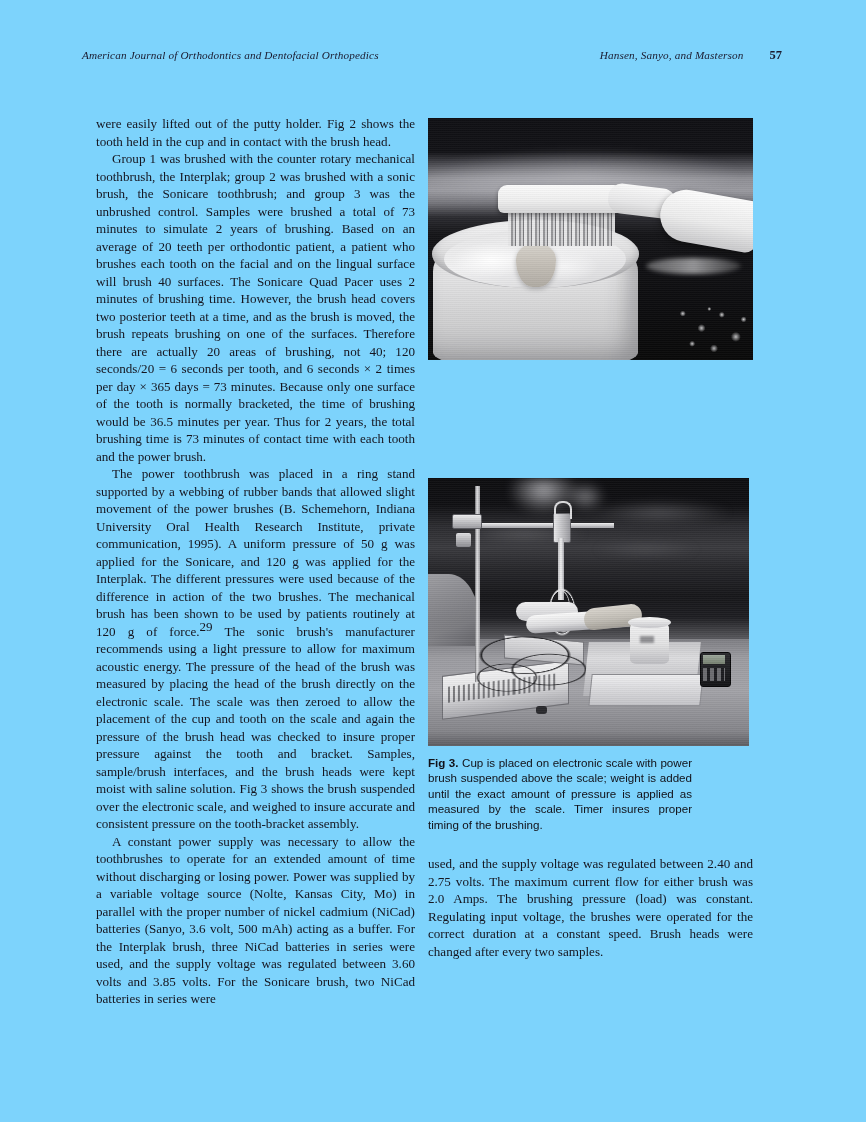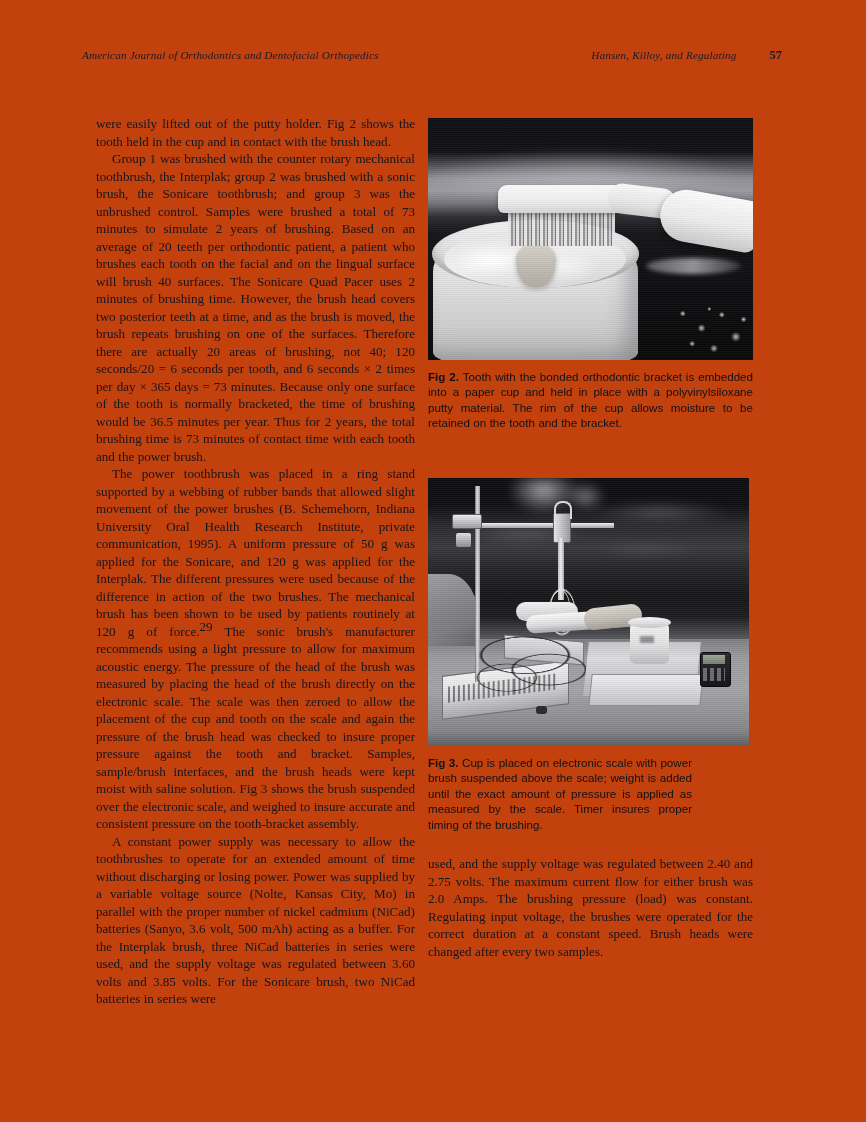--- a/index.html
+++ b/index.html
@@ -7,21 +7,21 @@
     padding: 0;
     background: #ffffff;
   }
   body {
     font-family: "Liberation Serif", serif;
   }
   #page {
     position: relative;
     width: 866px;
     height: 1122px;
-    background: #c2410c;
+    background: #7dd3fc;
     overflow: hidden;
   }
 
   
   #running-head {
     position: absolute;
     left: 82px;
     top: 48px;
     width: 700px;
     height: 34px;
@@ -48,21 +48,20 @@
     font-style: italic;
     font-size: 11.2px;
     color: #1a1a2e;
     letter-spacing: 0.15px;
     white-space: nowrap;
   }
   .rh-right .pageno {
     font-style: normal;
     font-weight: bold;
     font-size: 12.5px;
-    margin-left: 7px;
     letter-spacing: 0;
     padding-left: 26px;
   }
 
   
   .col {
     position: absolute;
     width: 319px;
   }
   #col-left {
@@ -479,21 +478,21 @@
 </head>
 <body>
 
 <div id="page">
 
   <div id="running-head">
     <div class="rh-left">
       <span>American Journal of Orthodontics and Dentofacial Orthopedics</span>
     </div>
     <div class="rh-right">
-      <span>Hansen, Killoy, and Regulating</span><span class="pageno">57</span>
+      <span>Hansen, Sanyo, and Masterson</span><span class="pageno">57</span>
     </div>
   </div>
 
   <div class="col" id="col-left">
 
     <p class="body-p">were easily lifted out of the putty holder. Fig 2 shows the tooth held in the cup and in contact with the brush head.</p>
 
     <p class="body-p indent">Group 1 was brushed with the counter rotary mechanical toothbrush, the Interplak; group 2 was brushed with a sonic brush, the Sonicare toothbrush; and group 3 was the unbrushed control. Samples were brushed a total of 73 minutes to simulate 2 years of brushing. Based on an average of 20 teeth per orthodontic patient, a patient who brushes each tooth on the facial and on the lingual surface will brush 40 surfaces. The Sonicare Quad Pacer uses 2 minutes of brushing time. However, the brush head covers two posterior teeth at a time, and as the brush is moved, the brush repeats brushing on one of the surfaces. Therefore there are actually 20 areas of brushing, not 40; 120 seconds/20 = 6 seconds per tooth, and 6 seconds × 2 times per day × 365 days = 73 minutes. Because only one surface of the tooth is normally bracketed, the time of brushing would be 36.5 minutes per year. Thus for 2 years, the total brushing time is 73 minutes of contact time with each tooth and the power brush.</p>
 
     <p class="body-p indent"><span>The power toothbrush was placed in a ring stand supported by a webbing of rubber bands that allowed slight movement of the power brushes (B. Schemehorn, Indiana University Oral Health Research Institute, private communication, 1995). A uniform pressure of 50 g was applied for the Sonicare, and 120 g was applied for the Interplak. The different pressures were used because of the difference in action of the two brushes. The mechanical brush has been shown to be used by patients routinely at 120 g of force.</span><sup>29</sup><span> The sonic brush's manufacturer recommends using a light pressure to allow for maximum acoustic energy. The pressure of the head of the brush was measured by placing the head of the brush directly on the electronic scale. The scale was then zeroed to allow the placement of the cup and tooth on the scale and again the pressure of the brush head was checked to insure proper pressure against the tooth and bracket. Samples, sample/brush interfaces, and the brush heads were kept moist with saline solution. Fig 3 shows the brush suspended over the electronic scale, and weighed to insure accurate and consistent pressure on the tooth-bracket assembly.</span></p>
@@ -510,21 +509,20 @@
       <div class="ph2-cup"></div>
       <div class="ph2-cup-rim"></div>
       <div class="ph2-putty"></div>
       <div class="ph2-tooth"></div>
       <div class="ph2-bristles"></div>
       <div class="ph2-head"></div>
       <div class="ph2-neck"></div>
       <div class="ph2-handle"></div>
       <div class="ph2-grain"></div>
     </div>
-    <p class="fig-caption"><span class="fignum">Fig 2.</span><span> Tooth with the bonded orthodontic bracket is embedded into a paper cup and held in place with a polyvinylsiloxane putty material. The rim of the cup allows moisture to be retained on the tooth and the bracket.</span></p>
   </div>
 
   <div class="figure" id="figure-3">
     <div class="fig-img">
       <div class="ph3-bg"></div>
       <div class="ph3-blur-back"></div>
       <div class="ph3-bench"></div>
       <div class="ph3-shadow"></div>
       <div class="ph3-leftblob"></div>
       <div class="ph3-base"></div>

